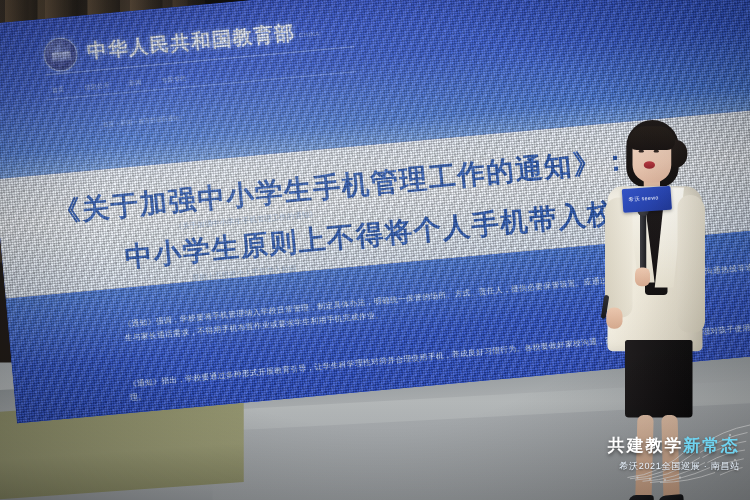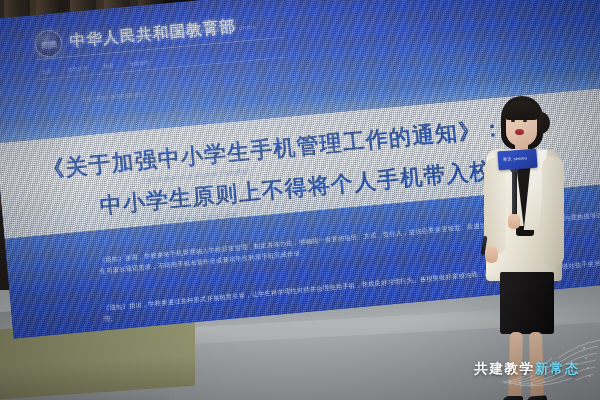--- a/index.html
+++ b/index.html
@@ -278,21 +278,21 @@
   .shoe.r { left:57px; transform:rotate(-4deg); }
 
   
   .burst {
     position:absolute; left:498px; top:330px; width:106px; height:58px;
     pointer-events:none; opacity:.92;
   }
 
   
   .watermark {
-    position:absolute; right:20px; bottom:22px; text-align:right; z-index:40;
+    position:absolute; right:8px; bottom:22px; text-align:right; z-index:40;
   }
   .wm-main {
     font-size:13.5px; font-weight:bold; letter-spacing:1.6px; white-space:nowrap;
     text-shadow:0 1px 3px rgba(0,0,0,.55);
   }
   .wm-main .w1 { color:#ffffff; }
   .wm-main .w2 { color:#6fd2ef; }
   .wm-sub {
     font-size:7.2px; color:#eaf4ff; letter-spacing:.6px; margin-top:2px;
     white-space:nowrap; text-shadow:0 1px 2px rgba(0,0,0,.6);
@@ -426,17 +426,18 @@
         <circle cx="88" cy="28" r="0.9"></circle>
       <circle cx="90" cy="38" r="0.9"></circle>
         <circle cx="92" cy="46" r="0.9"></circle>
     </g>
   </svg>
 
   <div class="watermark">
     <div class="wm-main">
       <span class="w1">共建教学</span><span class="w2">新常态</span>
     </div>
+    <div class="wm-sub">希沃2021全国巡展 · 南昌站</div>
   </div>
 
   <div class="haze"></div>
   <div class="vignette"></div>
 </div>
 
 </body></html>

